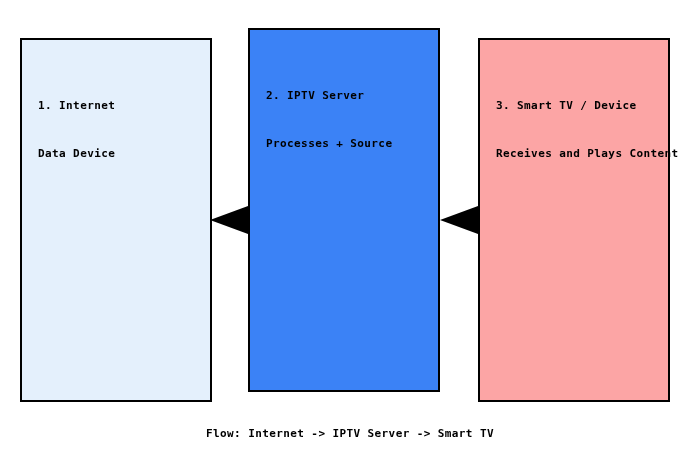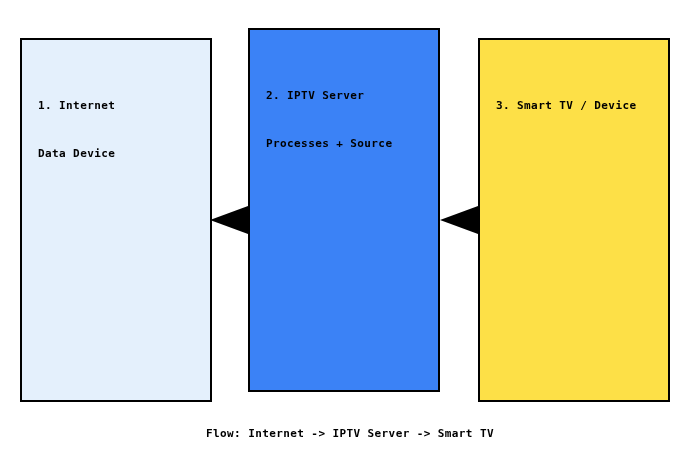--- a/index.html
+++ b/index.html
@@ -37,21 +37,21 @@
     top: 28px;
     width: 192px;
     height: 364px;
     background: #3b82f6;
   }
   #flow-box-3 {
     left: 478px;
     top: 38px;
     width: 192px;
     height: 364px;
-    background: #fde047;
+    background: #fca5a5;
   }
   .box-text {
     position: absolute;
     left: 16px;
     top: 26px;
     font-family: "DejaVu Sans Mono", "Liberation Mono", monospace;
     font-size: 11px;
     font-weight: bold;
     color: #000000;
     line-height: 16px;
@@ -115,18 +115,19 @@
 
   <div class="flow-arrow" id="flow-arrow-2">
     <svg viewBox="0 0 38 28" xmlns="http://www.w3.org/2000/svg">
       <polygon points="0,14 38,0 38,28" fill="#000000"></polygon>
     </svg>
   </div>
 
   <div class="flow-box" id="flow-box-3">
     <div class="box-text">
       <span class="line">3. Smart TV / Device</span>
+      <span class="line">Receives and Plays Content</span>
     </div>
   </div>
 
   <div id="flow-caption">Flow: Internet -&gt; IPTV Server -&gt; Smart TV</div>
 
 </div>
 
 </body></html>

